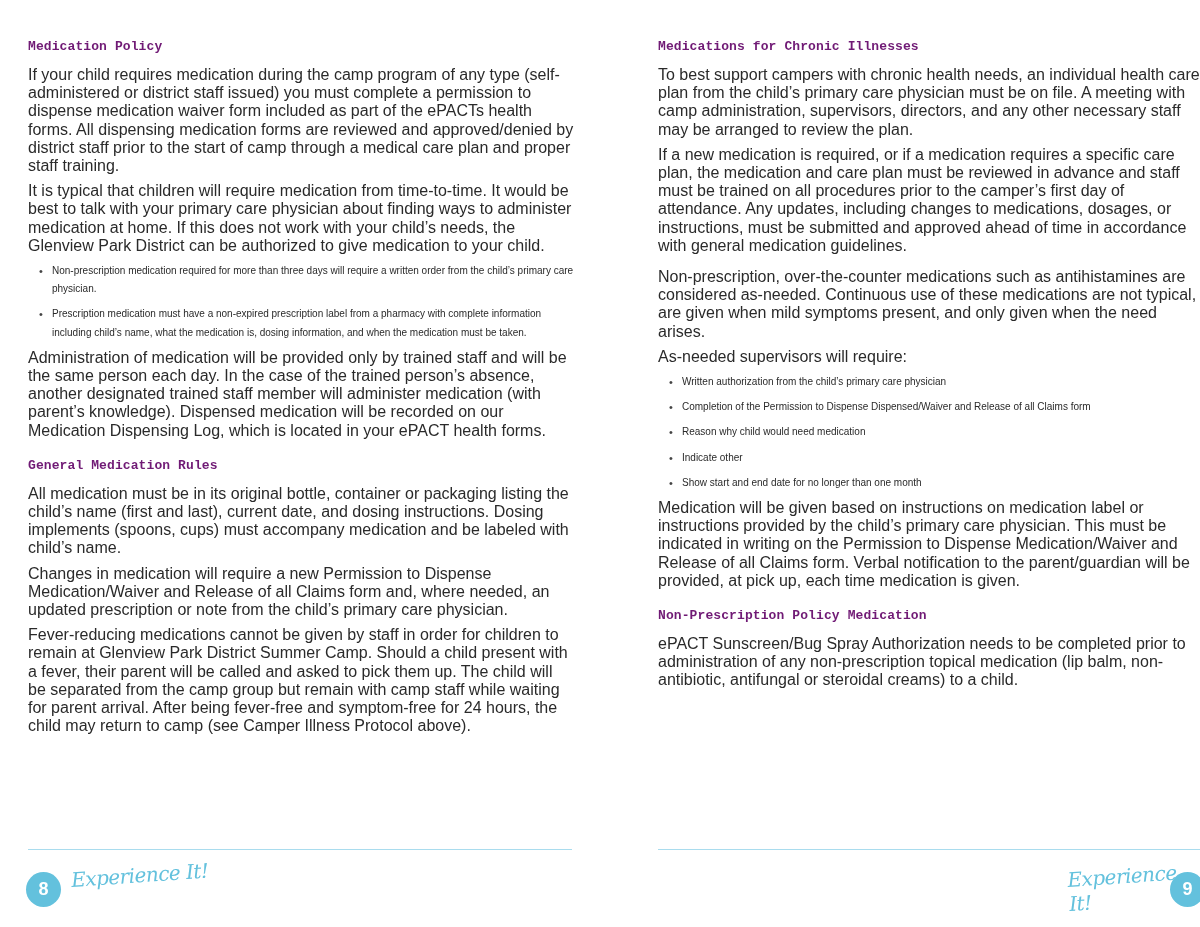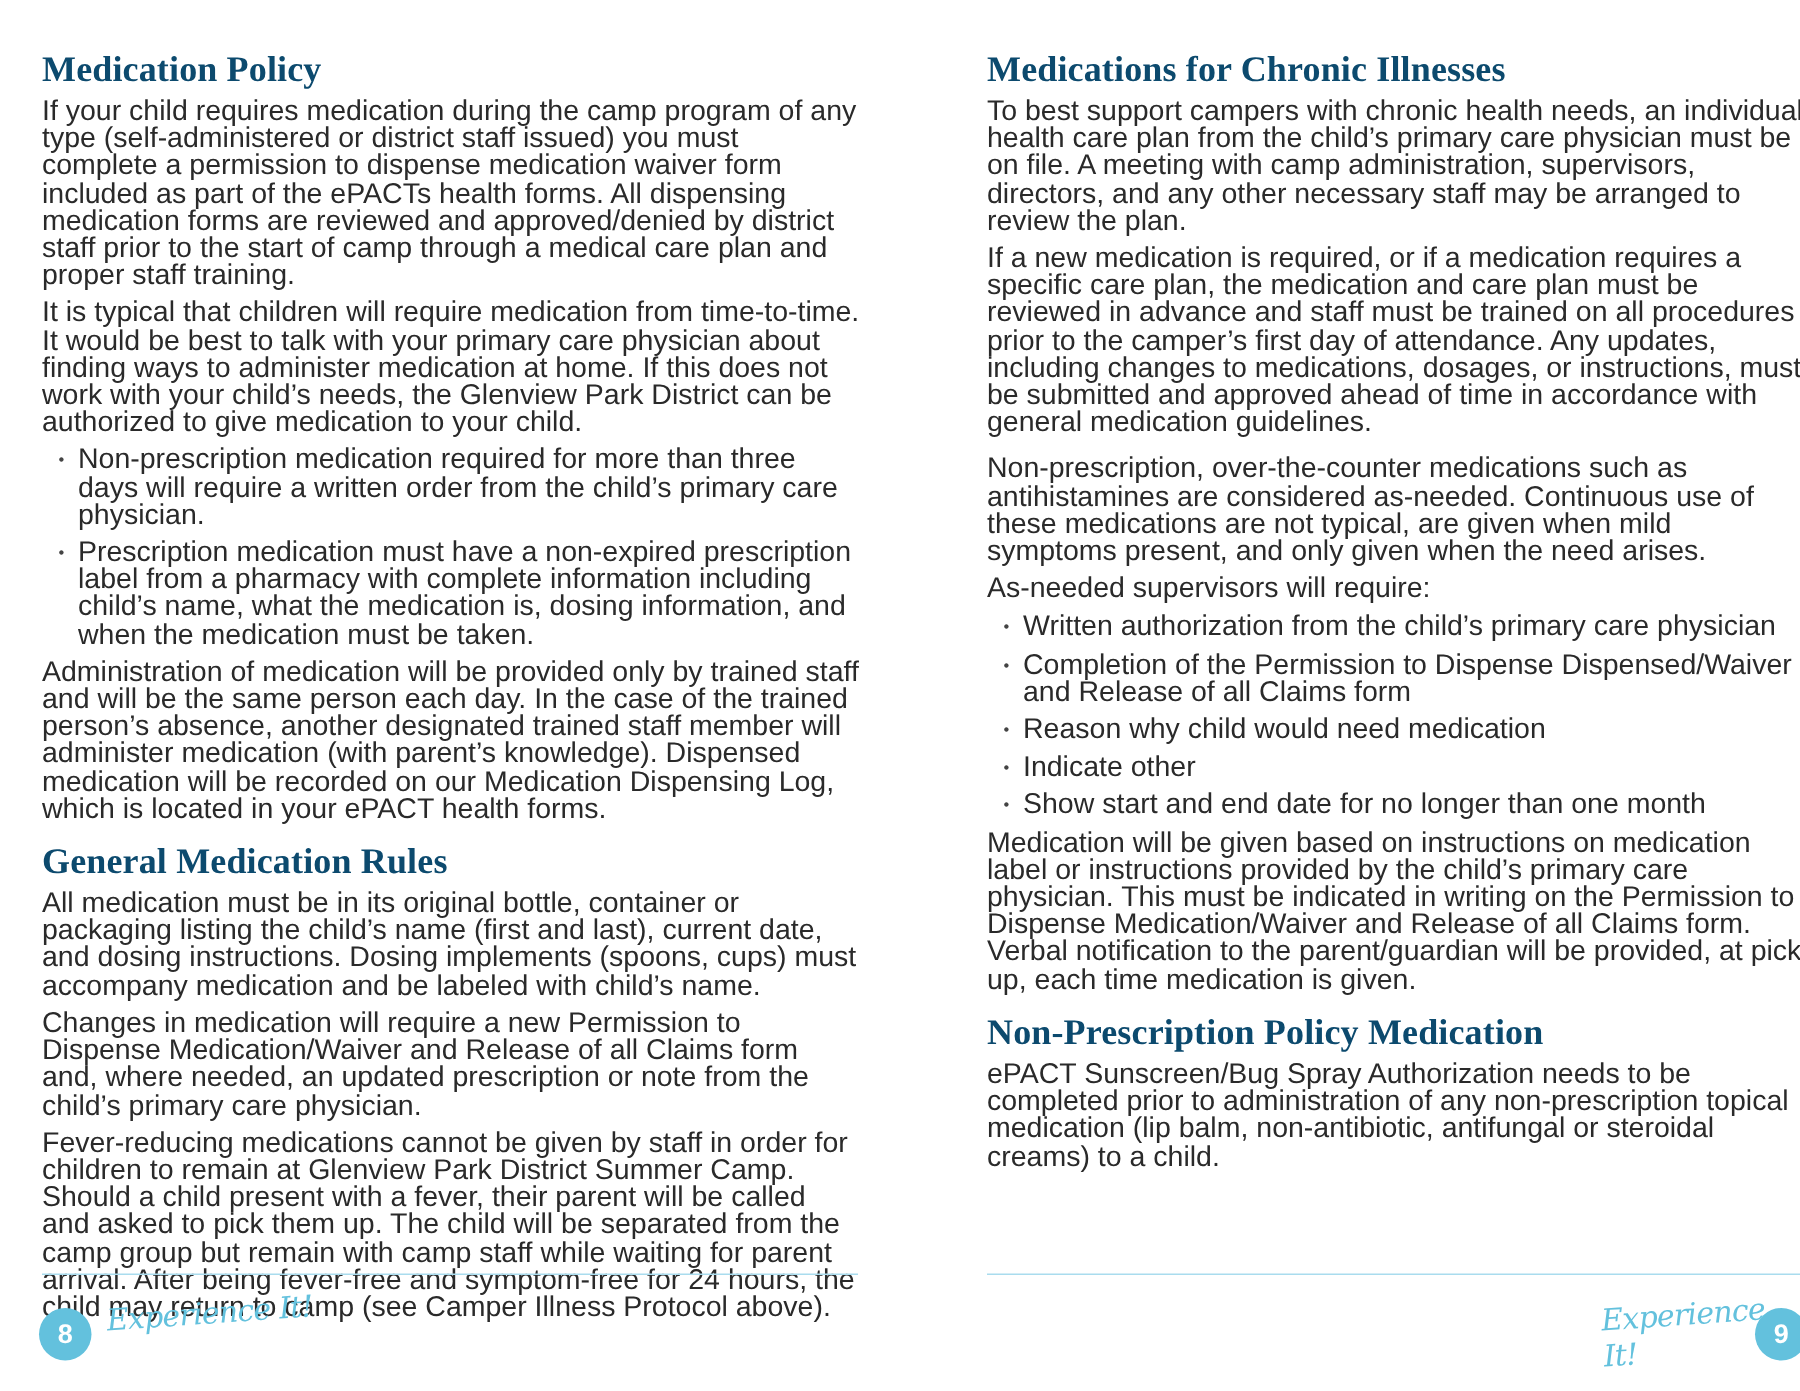--- a/index.html
+++ b/index.html
@@ -2,25 +2,25 @@
 <html><head>
   <meta charset="utf-8">
   <style>
     html, body { margin: 0; padding: 0; background: #ffffff; }
     body { width: 1200px; height: 927px; position: relative; overflow: hidden;
       font-family: "Liberation Sans", sans-serif; color: #2a2a2a; }
     .page { position: absolute; top: 0; height: 927px; }
     .page.left { left: 28px; width: 546px; }
     .page.right { left: 658px; width: 546px; }
     .col { position: absolute; top: 34px; left: 0; width: 546px; }
-    h2 { margin: 0 0 6px 0; font-size: 24px; line-height: 26px; font-weight: bold; color: #0c4a6e;
-      font-family: Liberation Serif, serif; letter-spacing: 0.1px; }
-    p { margin: 0 0 7px 0; font-size: 19px; line-height: 18.2px; }
+    h2 { margin: 0 0 6px 0; font-size: 13px; line-height: 26px; font-weight: bold; color: #701a75;
+      font-family: Liberation Mono, monospace; letter-spacing: 0.1px; }
+    p { margin: 0 0 7px 0; font-size: 16px; line-height: 18.2px; }
     ul { list-style: none; margin: 0 0 7px 0; padding: 0; }
-    ul li { position: relative; padding-left: 24px; font-size: 19px; line-height: 18.2px; margin-bottom: 7px; }
+    ul li { position: relative; padding-left: 24px; font-size: 10px; line-height: 18.2px; margin-bottom: 7px; }
     ul li::before { content: "\2022"; position: absolute; left: 11px; top: 0; font-size: 11px; color: #444; }
     .section { margin-bottom: 13px; }
     .rule { position: absolute; top: 849px; left: 0; width: 544px; height: 1px; background: #a9dcee; }
     .page-badge { position: absolute; top: 872px; width: 35px; height: 35px; border-radius: 50%;
       background: #63c1dd; color: #fff; font-weight: bold; font-size: 18px; line-height: 35px; text-align: center; }
     .page.left .page-badge { left: -2px; }
     .page.right .page-badge { left: 512px; }
     .tagline { position: absolute; top: 868px; font-family: "DejaVu Serif", serif; font-style: italic;
       color: #63c1dd; font-size: 20px; letter-spacing: -0.5px; transform: rotate(-4deg); transform-origin: left bottom; }
     .page.left .tagline { left: 44px; }

